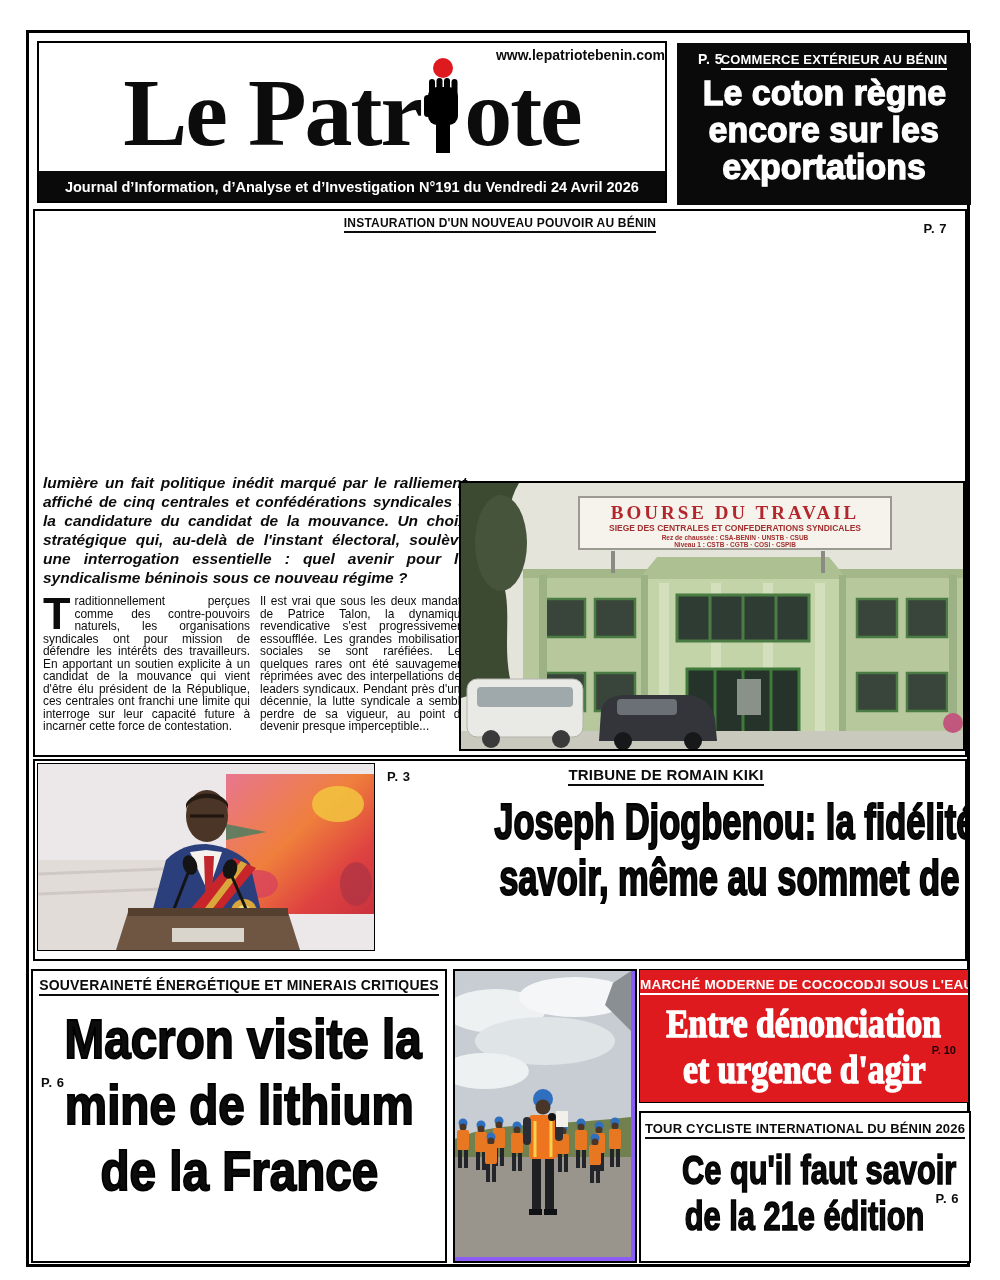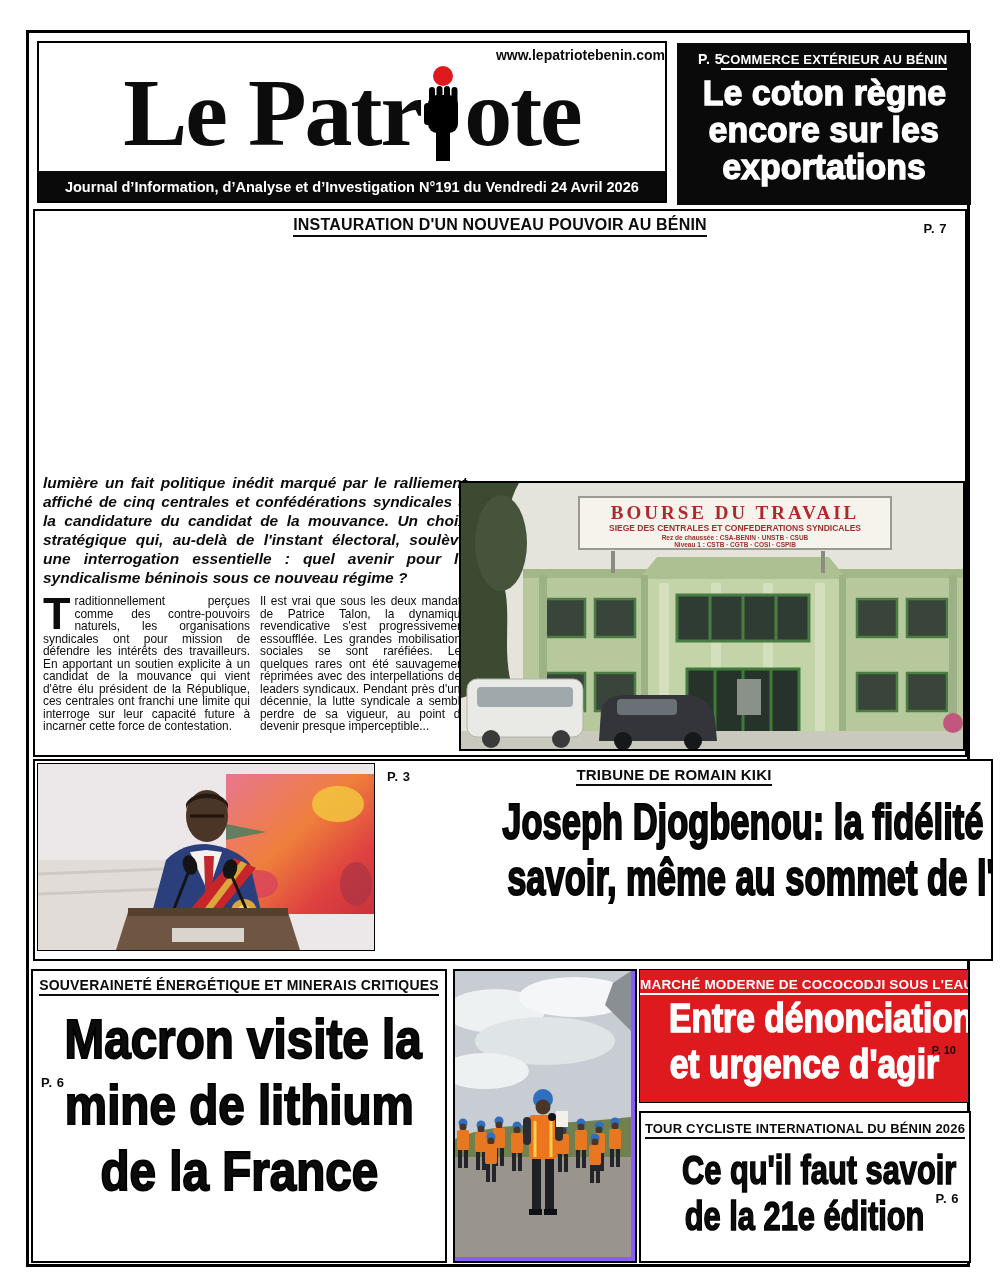--- a/index.html
+++ b/index.html
@@ -22,50 +22,50 @@
   .kicker{
     display:inline-block;font-weight:bold;white-space:nowrap;
     border-bottom:2px solid currentColor;padding-bottom:1px;letter-spacing:.2px;
   }
   .cond{display:inline-block;white-space:nowrap;font-weight:bold;line-height:1;}
   .pref{font-weight:bold;font-size:13px;letter-spacing:.5px;}
   .justify{text-align:justify;}
   
   .masthead{left:8px;top:8px;width:626px;height:158px;}
   .mast-url{margin-top:4px;font-size:14px;font-weight:bold;text-align:right;}
-  .title-row{display:flex;justify-content:center;align-items:flex-start;height:96px;margin-top:2px;}
+  .title-row{display:flex;justify-content:center;align-items:center;height:96px;margin-top:2px;}
   .title-txt{
     font-family:"Liberation Serif", serif;font-weight:bold;font-size:96px;line-height:1;
     letter-spacing:-2px;
   }
   .fist{margin:0 2px 16px 3px;}
   .tagline-bar{
     position:absolute;left:0;right:0;bottom:0;height:30px;background:#0a0a0a;color:#fff;
     display:flex;align-items:center;justify-content:center;
   }
   .tagline-bar span{font-size:15px;font-weight:bold;display:inline-block;transform:scaleX(.97);white-space:nowrap;}
   
   .topright{left:648px;top:10px;width:294px;height:162px;background:#0a0a0a;color:#fff;border:none;}
   .tr-kicker{margin-top:9px;font-size:13px;margin-left:20px;}
   .tr-line{font-size:35px;line-height:1.06;-webkit-text-stroke:1.3px #fff;transform:scaleX(.97);}
   
   .main-box{left:4px;top:176px;width:930px;height:544px;}
-  .main-kicker{font-size:16px;margin-top:5px;}
+  .main-kicker{font-size:12px;margin-top:5px;}
   .hl-red{color:var(--red);}
   .hl-main{font-size:108px;-webkit-text-stroke:3px var(--red);letter-spacing:-2px;}
   .lead{
     position:absolute;left:8px;top:262px;width:424px;
     font-size:15.5px;line-height:19px;font-weight:bold;font-style:italic;
   }
   .cols{position:absolute;left:8px;top:384px;width:424px;height:154px;display:flex;gap:10px;}
   .col{width:207px;font-size:11.9px;line-height:12.5px;}
   .dropcap{float:left;font-weight:bold;font-size:45px;line-height:35px;margin:1px 4px 0 0;}
   
-  .tribune-box{left:4px;top:726px;width:930px;height:198px;padding-left:26px;}
-  .tri-right{position:absolute;left:348px;top:0;width:582px;height:100%;}
+  .tribune-box{left:4px;top:726px;width:930px;height:198px;}
+  .tri-right{position:absolute;left:340px;top:0;width:582px;height:100%;}
   .tri-line{font-size:50px;line-height:1.12;-webkit-text-stroke:2px #000;transform:scaleX(.69);}
   
   .macron-box{left:2px;top:936px;width:412px;height:290px;}
   .mac-line{font-size:56px;line-height:1.18;-webkit-text-stroke:2px #000;transform:scaleX(.85);}
   .photo3-box{left:424px;top:936px;width:180px;height:290px;}
   .red-box{left:610px;top:936px;width:328px;height:132px;background:var(--red);color:#fff;border:1px solid #000;}
   .red-line{font-size:40px;line-height:1.16;-webkit-text-stroke:1.5px #fff;transform:scaleX(.84);}
   .cycl-box{left:610px;top:1078px;width:328px;height:148px;}
   .cyc-line{font-size:40px;line-height:1.16;-webkit-text-stroke:1.5px #000;transform:scaleX(.77);}
   .photo-frame{position:absolute;border:2px solid #000;overflow:hidden;background:#8b5cf6;}
@@ -303,21 +303,21 @@
       <rect x="74" y="238" width="13" height="6" fill="#101114"></rect>
       <rect x="89" y="238" width="13" height="6" fill="#101114"></rect>
     </svg>
   </div>
 
   <div class="box red-box">
     <div class="center" style="margin-top:7px;font-size:13.5px;">
       <span class="kicker">MARCHÉ MODERNE DE COCOCODJI SOUS L'EAU</span>
     </div>
     <span class="abs" style="right:12px;top:74px;font-weight:bold;font-size:11px;color:#1a0505;padding-left:32px;">P. 10</span>
-    <div class="center" style="">
+    <div class="center" style="margin-top:6px;font-family:Liberation Serif, serif;">
       <div><span class="cond red-line">Entre dénonciation</span></div>
       <div><span class="cond red-line">et urgence d'agir</span></div>
     </div>
   </div>
 
   <div class="box cycl-box">
     <div class="center" style="margin-top:8px;font-size:13px;">
       <span class="kicker">TOUR CYCLISTE INTERNATIONAL DU BÉNIN 2026</span>
     </div>
     <span class="abs pref" style="right:10px;top:78px;">P. 6</span>

